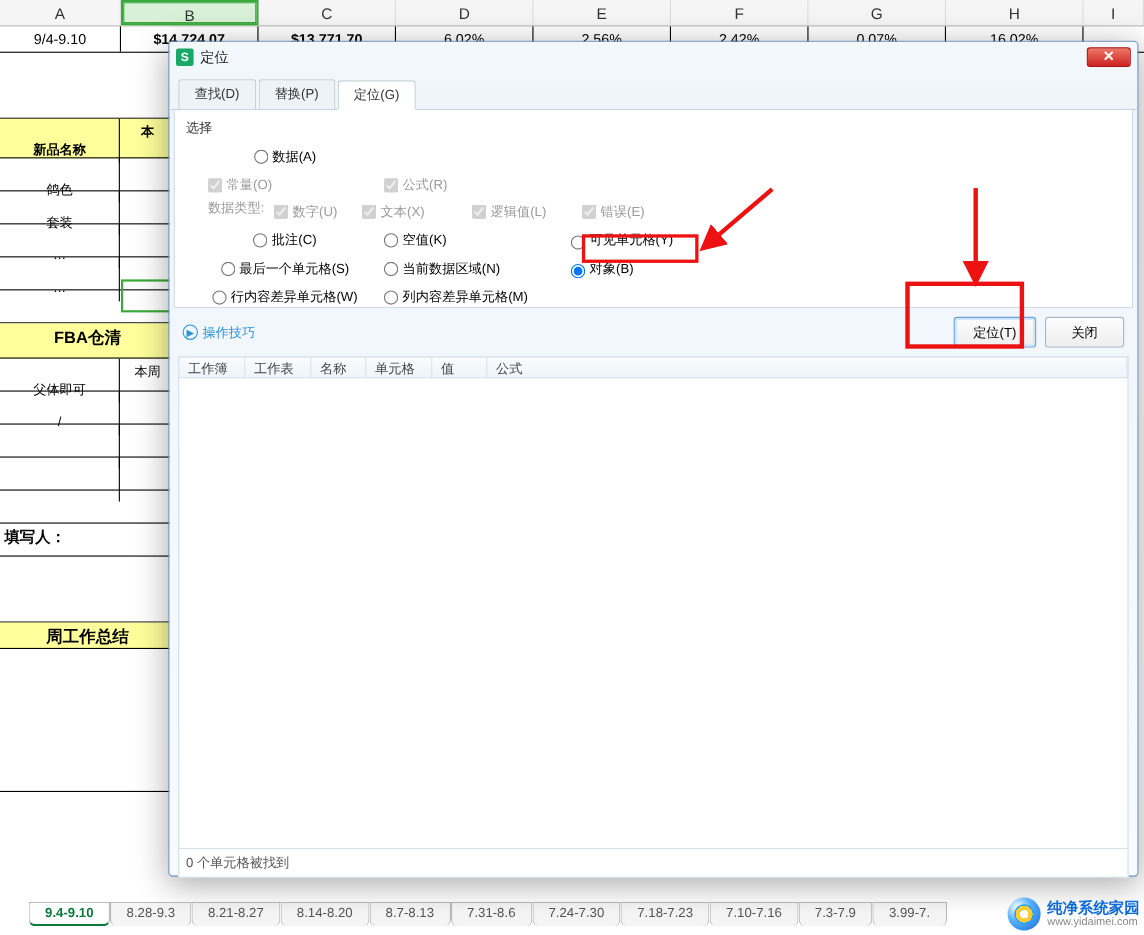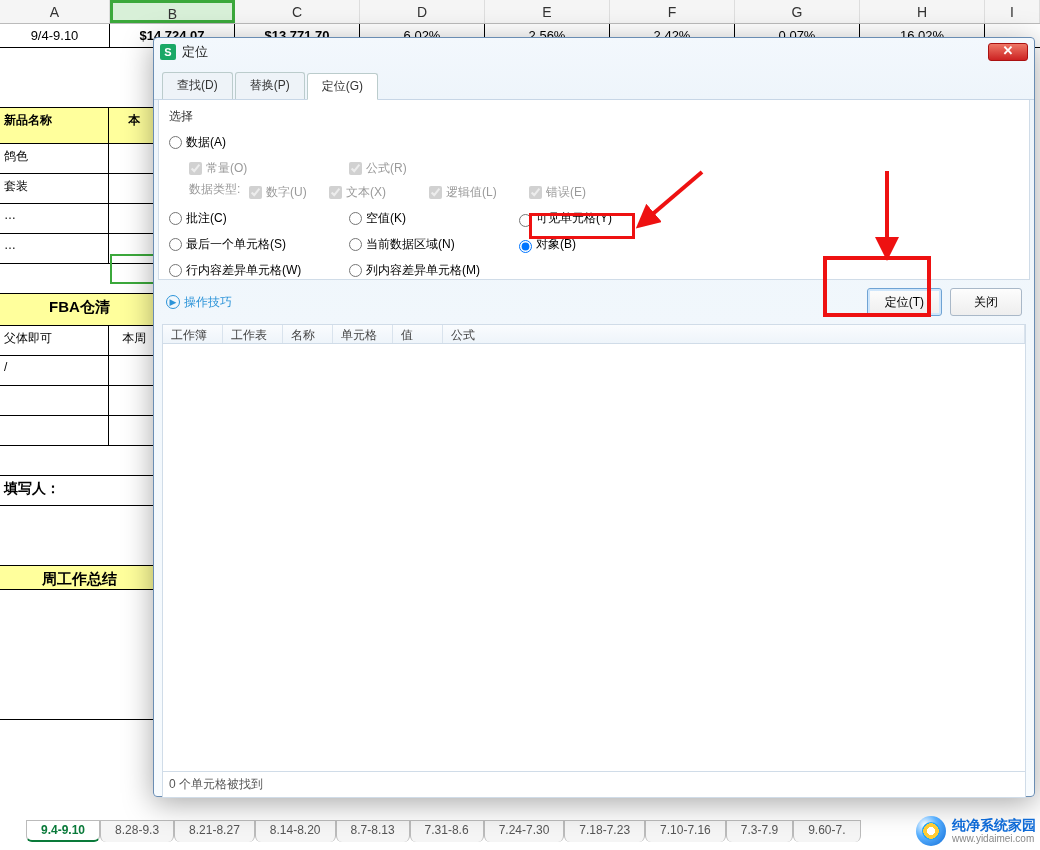--- a/index.html
+++ b/index.html
@@ -52,21 +52,21 @@
   }
   .row1 > div { border-right: 1px solid #000; text-align: center; line-height: 24px; }
 
   .leftcol {
     position: absolute;
     left: 0; top: 0;
     width: 160px;
     height: 808px;
   }
   .leftcol .row { border-bottom: 1px solid #000; border-right: 1px solid #000; display:flex; }
-  .leftcol .row > div:first-child { width:110px; border-right:1px solid #000; padding:4px; text-align:left;}
+  .leftcol .row > div:first-child { width:110px; border-right:1px solid #000; padding:20px; text-align:center;}
   .leftcol .row > div:last-child { width:50px; padding:4px; text-align:center;}
   .selcell {
     position:absolute;
     left:110px; top:254px;
     width:50px; height:30px;
     border:2px solid #3ba83b;
   }
 
   
   .sheet-tabs {
@@ -167,21 +167,21 @@
     margin: 0 4px;
     background: #fff;
     border: 1px solid #d0dce8;
     border-top: none;
     padding: 8px 10px 10px 10px;
     height: 180px;
   }
   .pgroup-title { font-size: 12px; color: #333; margin-bottom: 6px; }
 
   .radio-row { display: flex; align-items: center; margin: 4px 0; height: 22px; }
-  .radio-row .col1 { width: 180px; display:flex; align-items:center; gap:4px;}
+  .radio-row .col1 { width: 180px; display:flex; align-items:center; gap:4px;justify-content:center;}
   .radio-row .col2 { width: 170px; display:flex; align-items:center; gap:4px;}
   .radio-row .col3 { width: 160px; display:flex; align-items:flex-end; gap:4px;}
   .sub-row { display: flex; margin: 2px 0 2px 20px; color: #9a9a9a; height:22px; }
   .sub-row .c { width: 160px; display:flex; align-items:center; gap:4px;}
   .sub-row.types { margin-left: 20px; }
   .sub-row.types .lab { width: 60px; }
   input[type=radio], input[type=checkbox] { margin: 0; }
 
   .disabled { color: #9a9a9a; }
 
@@ -369,21 +369,21 @@
     <div class="tab active">9.4-9.10</div>
     <div class="tab">8.28-9.3</div>
     <div class="tab">8.21-8.27</div>
     <div class="tab">8.14-8.20</div>
     <div class="tab">8.7-8.13</div>
     <div class="tab">7.31-8.6</div>
     <div class="tab">7.24-7.30</div>
     <div class="tab">7.18-7.23</div>
     <div class="tab">7.10-7.16</div>
     <div class="tab">7.3-7.9</div>
-    <div class="tab">9.60-7.</div>
+    <div class="tab">3.99-7.</div>
   </div>
 </div>
 
 <div class="dialog">
   <div class="titlebar">
     <div class="appicon">S</div>
     <div class="ttl">定位</div>
     <div class="closebtn">
       <span>✕</span>
     </div>

